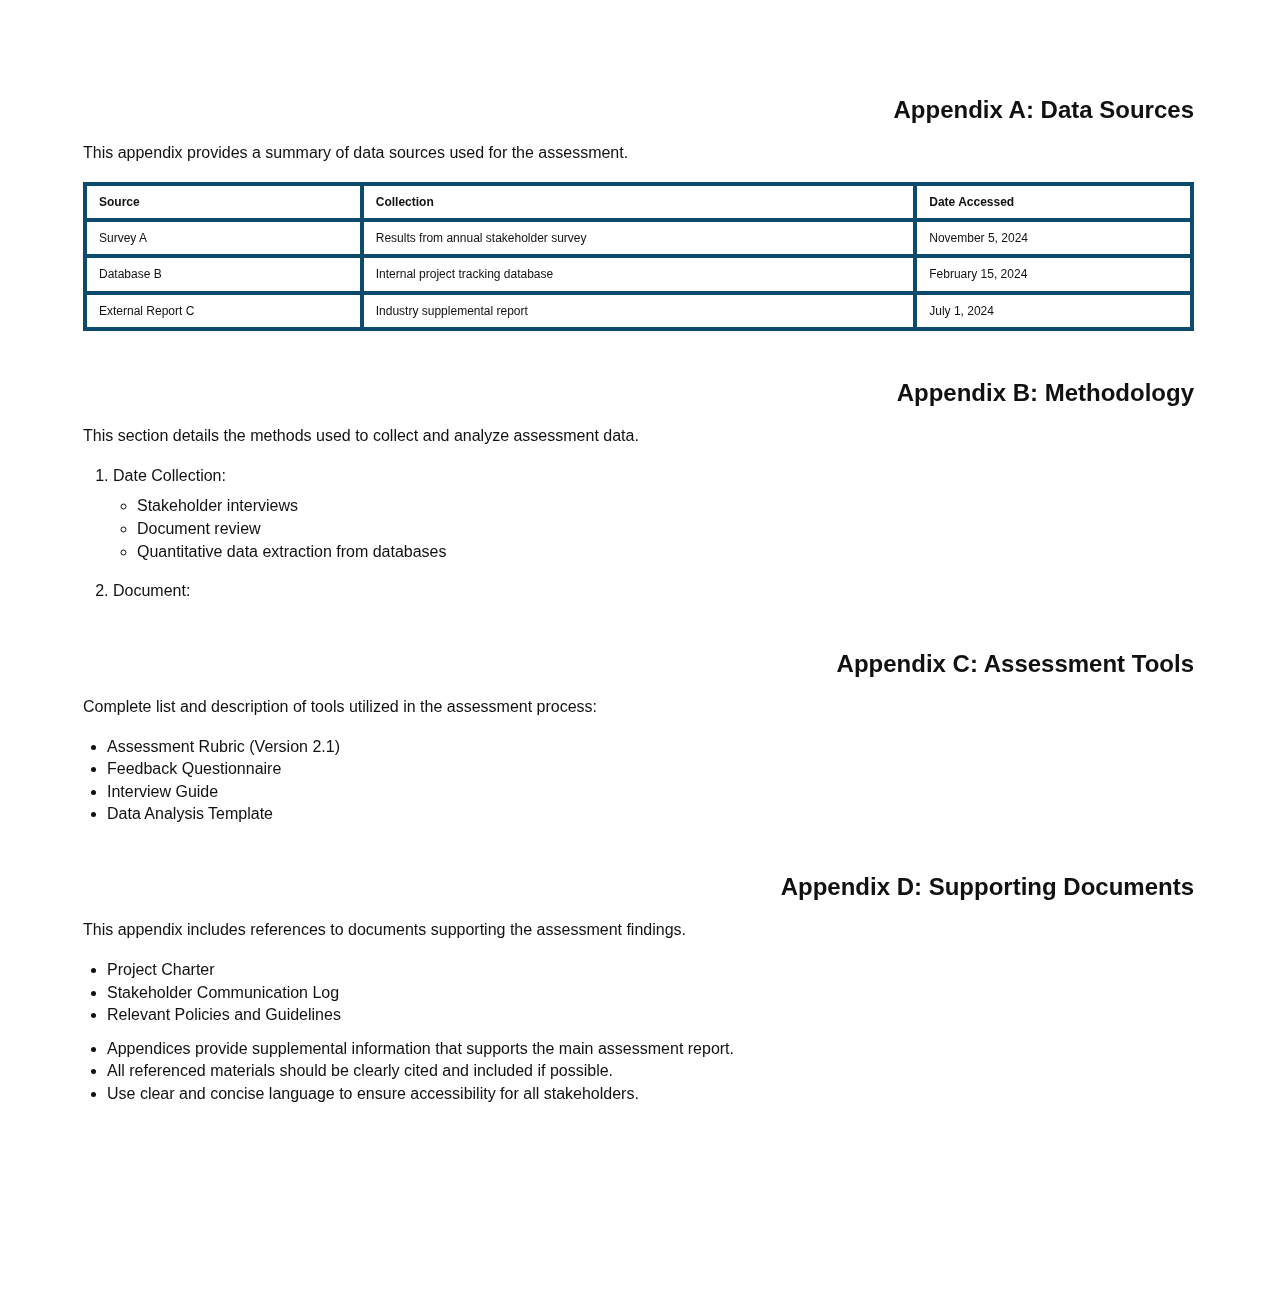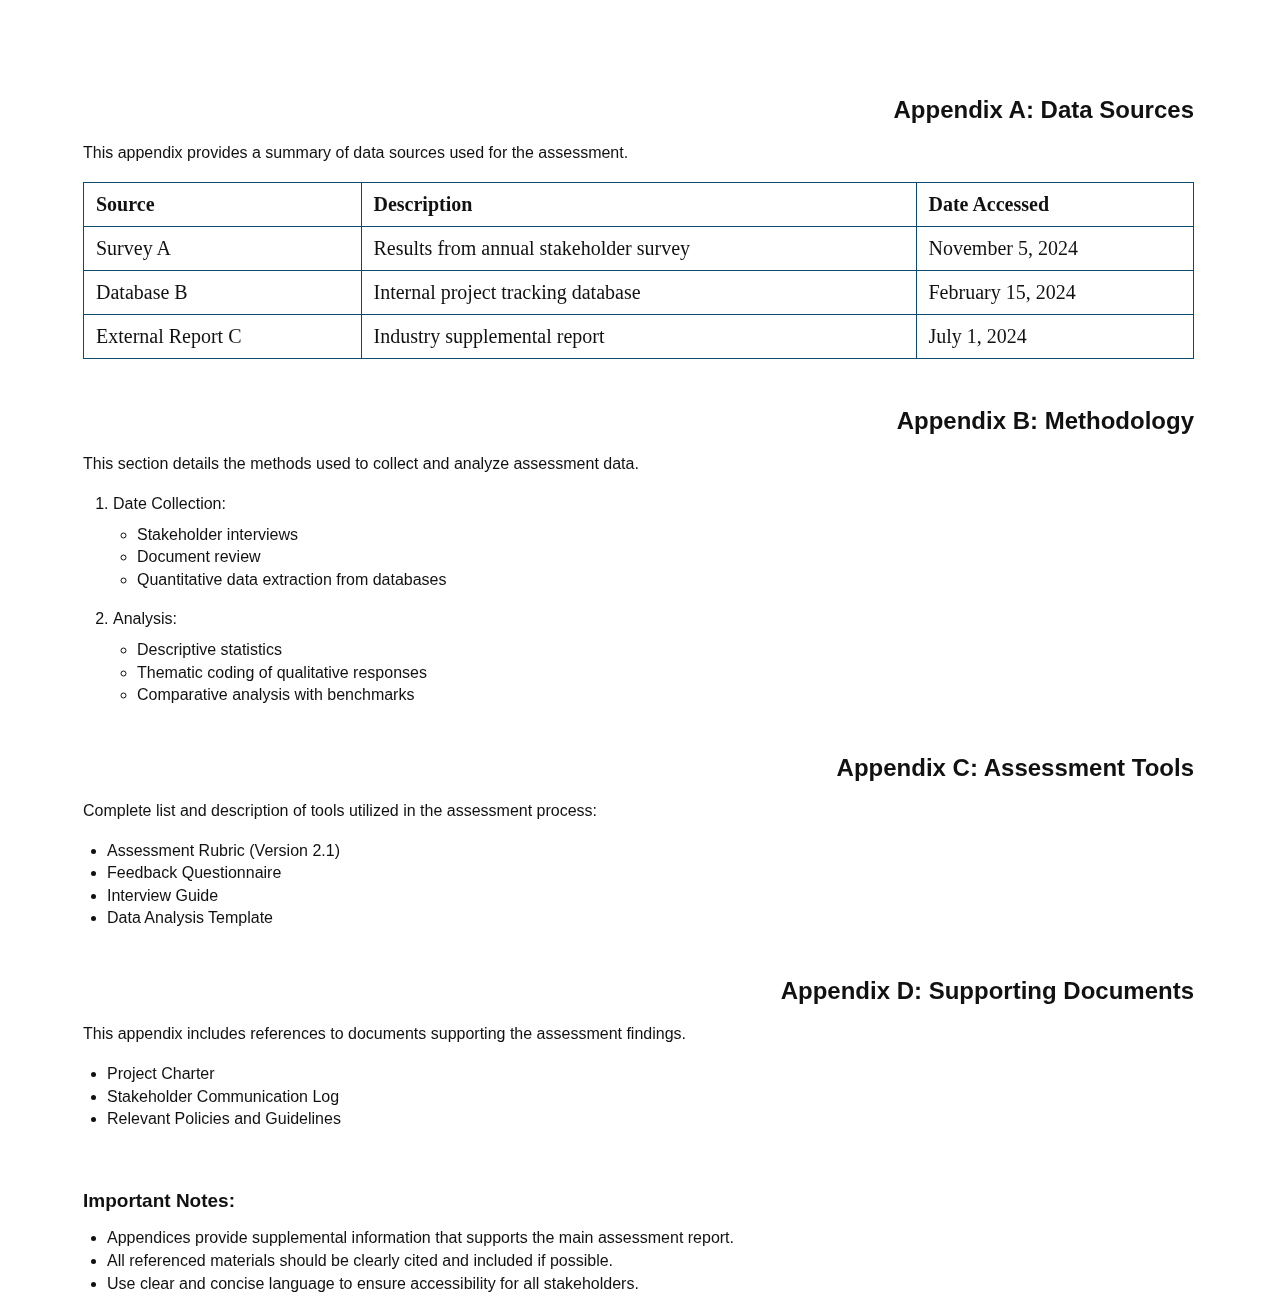--- a/index.html
+++ b/index.html
@@ -38,26 +38,25 @@
   }
   p.intro {
     margin: 0 0 18px 0;
   }
   table {
     width: 100%;
     border-collapse: collapse;
     margin: 6px 0 10px 0;
   }
   th, td {
-    border: 1px solid #0c4a6e;
+    border: 4px solid #0c4a6e;
     text-align: left;
     padding: 8px 12px;
-    font-size: 20px;
+    font-size: 12px;
     vertical-align: middle;
-    font-family: Liberation Serif, serif;
   }
   th {
     font-weight: 700;
   }
   col.c-source { width: 25%; }
   col.c-desc   { width: 50%; }
   col.c-date   { width: 25%; }
 
   ol.steps {
     margin: 16px 0 0 0;
@@ -96,21 +95,21 @@
 
     <table>
       <colgroup>
         <col class="c-source">
         <col class="c-desc">
         <col class="c-date">
       </colgroup>
       <thead>
         <tr>
           <th>Source</th>
-          <th>Description</th>
+          <th>Collection</th>
           <th>Date Accessed</th>
         </tr>
       </thead>
       <tbody>
         <tr>
           <td>Survey A</td>
           <td>Results from annual stakeholder survey</td>
           <td>November 5, 2024</td>
         </tr>
         <tr>
@@ -134,26 +133,21 @@
     <ol class="steps">
       <li>
         <span>Date Collection:</span>
         <ul class="sub">
           <li>Stakeholder interviews</li>
           <li>Document review</li>
           <li>Quantitative data extraction from databases</li>
         </ul>
       </li>
       <li>
-        <span>Analysis:</span>
-        <ul class="sub">
-          <li>Descriptive statistics</li>
-          <li>Thematic coding of qualitative responses</li>
-          <li>Comparative analysis with benchmarks</li>
-        </ul>
+        <span>Document:</span>
       </li>
     </ol>
   </div>
 
   <div class="section">
     <h2>Appendix C: Assessment Tools</h2>
     <p class="intro">Complete list and description of tools utilized in the assessment process:</p>
 
     <ul class="plain">
       <li>Assessment Rubric (Version 2.1)</li>
@@ -168,21 +162,20 @@
     <p class="intro">This appendix includes references to documents supporting the assessment findings.</p>
 
     <ul class="plain">
       <li>Project Charter</li>
       <li>Stakeholder Communication Log</li>
       <li>Relevant Policies and Guidelines</li>
     </ul>
   </div>
 
   <div class="section">
-    <h3>Important Notes:</h3>
 
     <ul class="plain" style="margin-top: 12px;">
       <li>Appendices provide supplemental information that supports the main assessment report.</li>
       <li>All referenced materials should be clearly cited and included if possible.</li>
       <li>Use clear and concise language to ensure accessibility for all stakeholders.</li>
 
     </ul>
   </div>
 
 </div>

